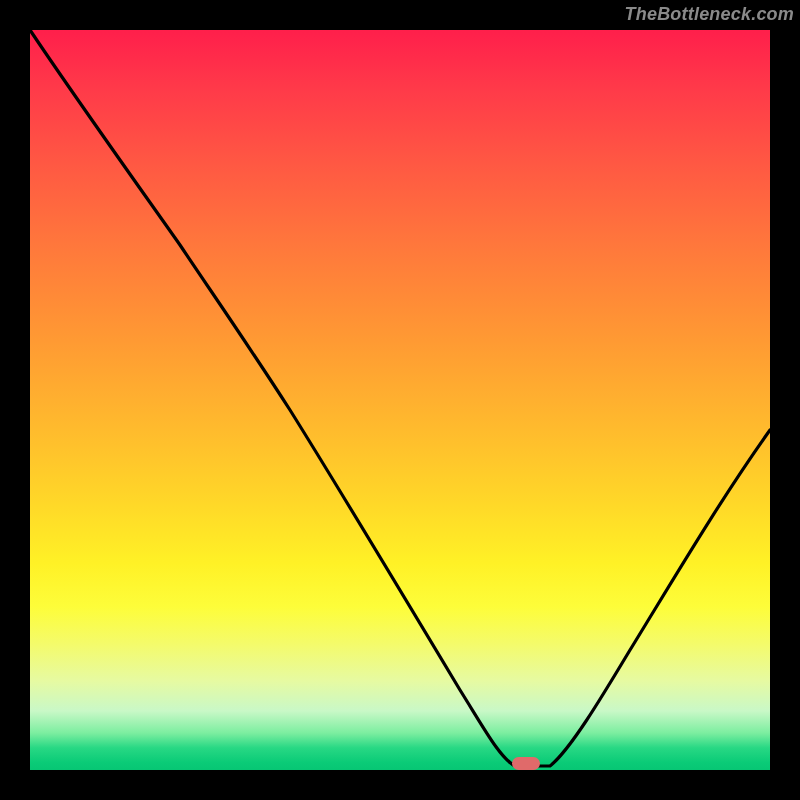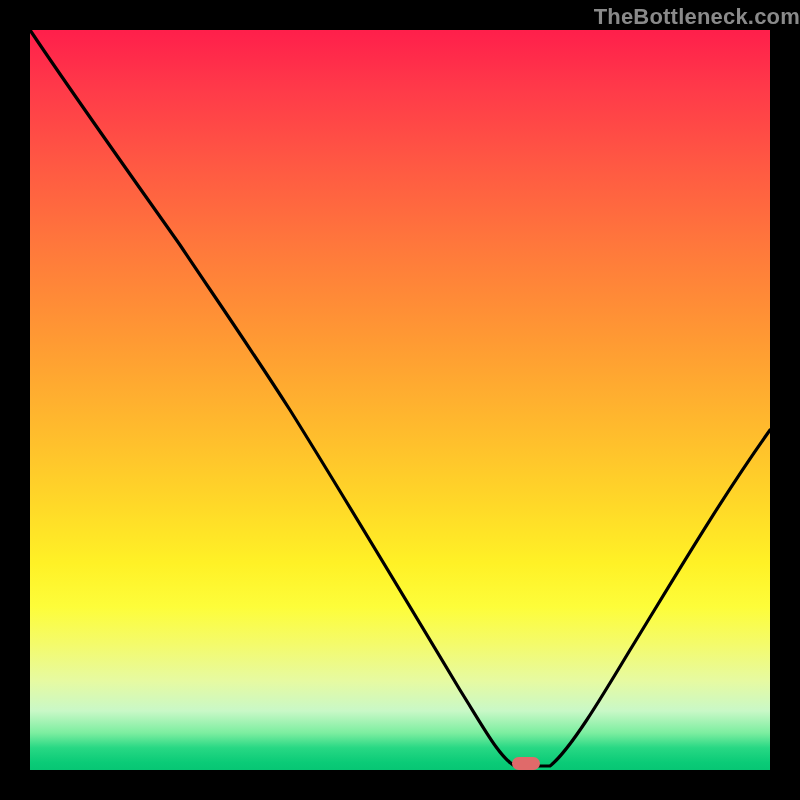--- a/index.html
+++ b/index.html
@@ -42,26 +42,27 @@
       #c9f8c7 92%,
       #7ceea0 95%,
       #28d884 97%,
       #0acb77 99%,
       #07c674 100%
     );
   }
   .watermark {
     position: absolute;
     top: 4px;
-    right: 0;
+    right: 6px;
     color: #8a8a8a;
-    font-size: 22px;
+    font-size: 18px;
     font-weight: 600;
     letter-spacing: 0.2px;
     user-select: none;
+    font-style: italic;
   }
   svg.curve {
     position: absolute;
     left: 0;
     top: 0;
     width: 740px;
     height: 740px;
     overflow: visible;
   }
   .curve path {

